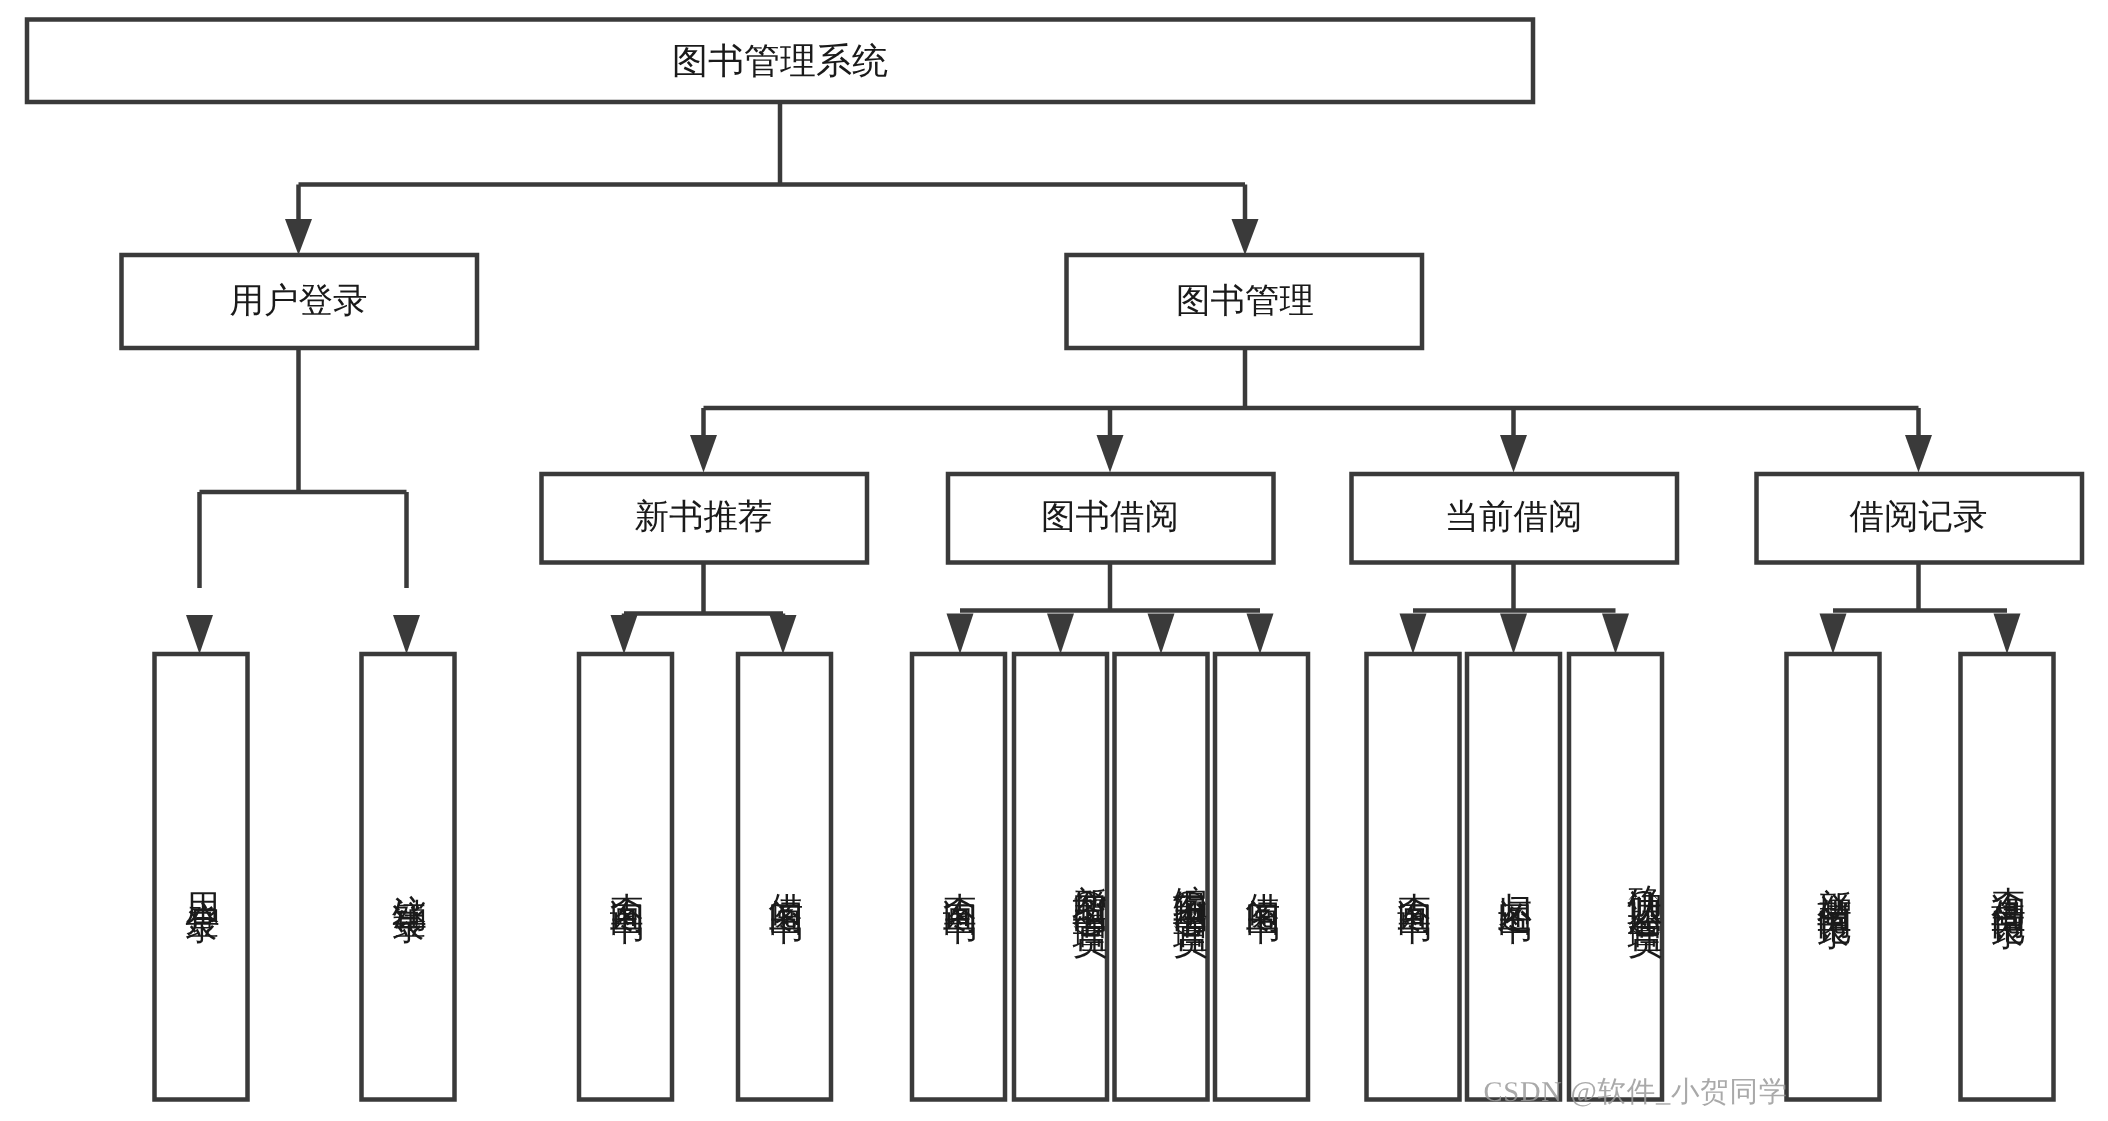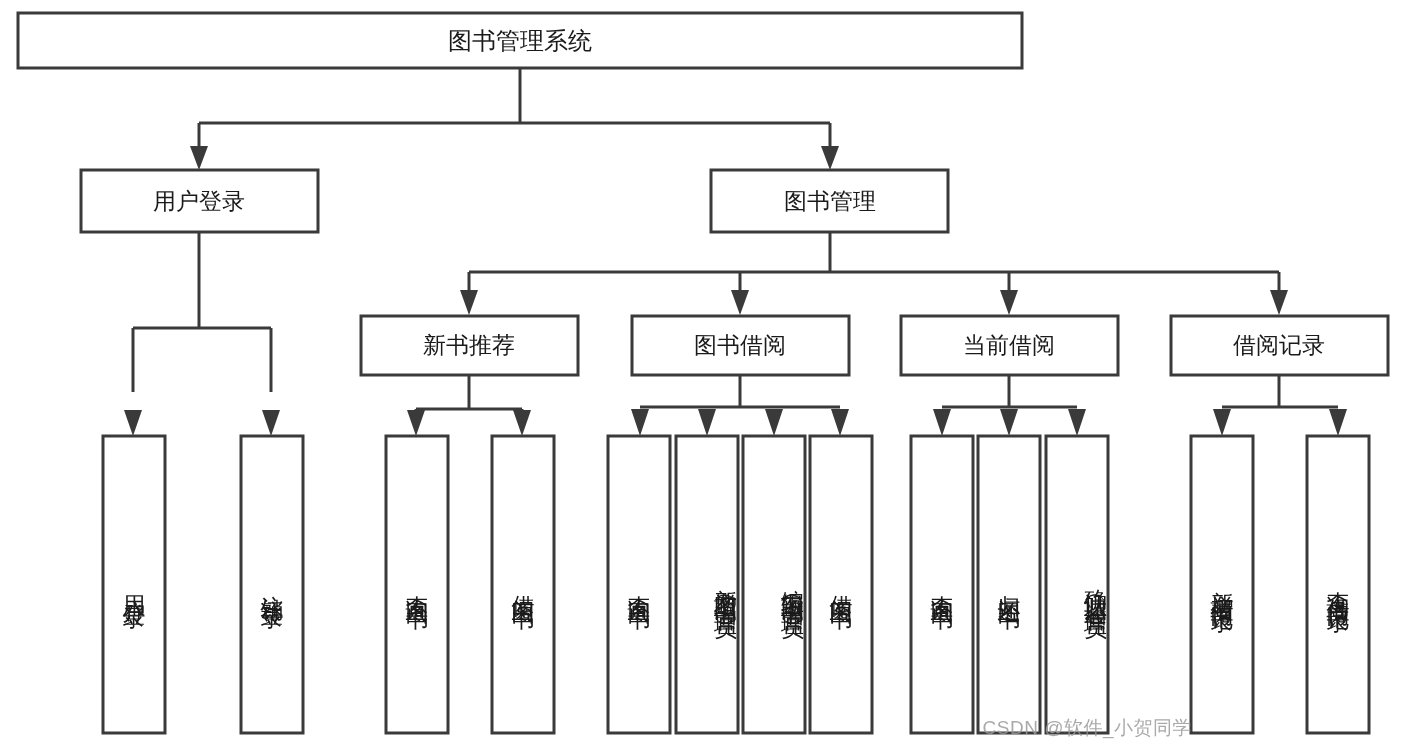--- a/index.html
+++ b/index.html
@@ -67,21 +67,21 @@
     display: flex;
     align-items: center;
     justify-content: center;
     white-space: nowrap;
     pointer-events: none;
   }
   #watermark {
     position: absolute;
     right: 10px;
     bottom: 6px;
-    font-family: Liberation Sans, sans-serif;
+    font-family: Liberation Serif, serif;
     font-size: 19px;
     color: #9b9b9b;
     opacity: 0.85;
     white-space: nowrap;
     letter-spacing: 0.5px;
   }
 </style>
 </head>
 <body>
 

